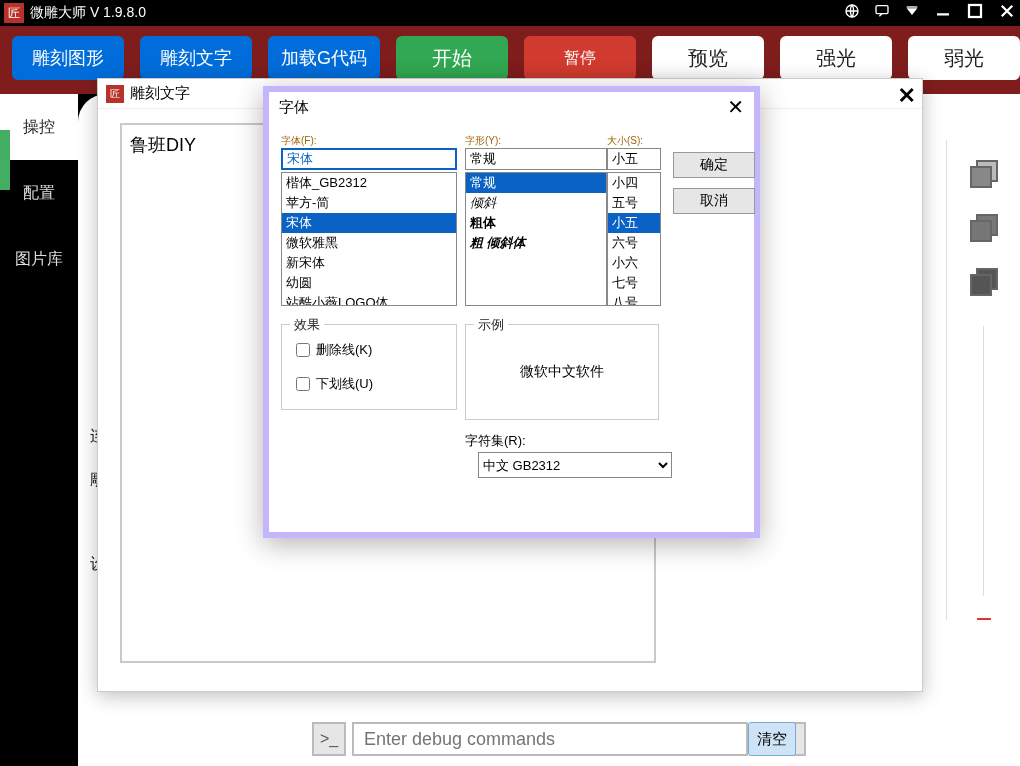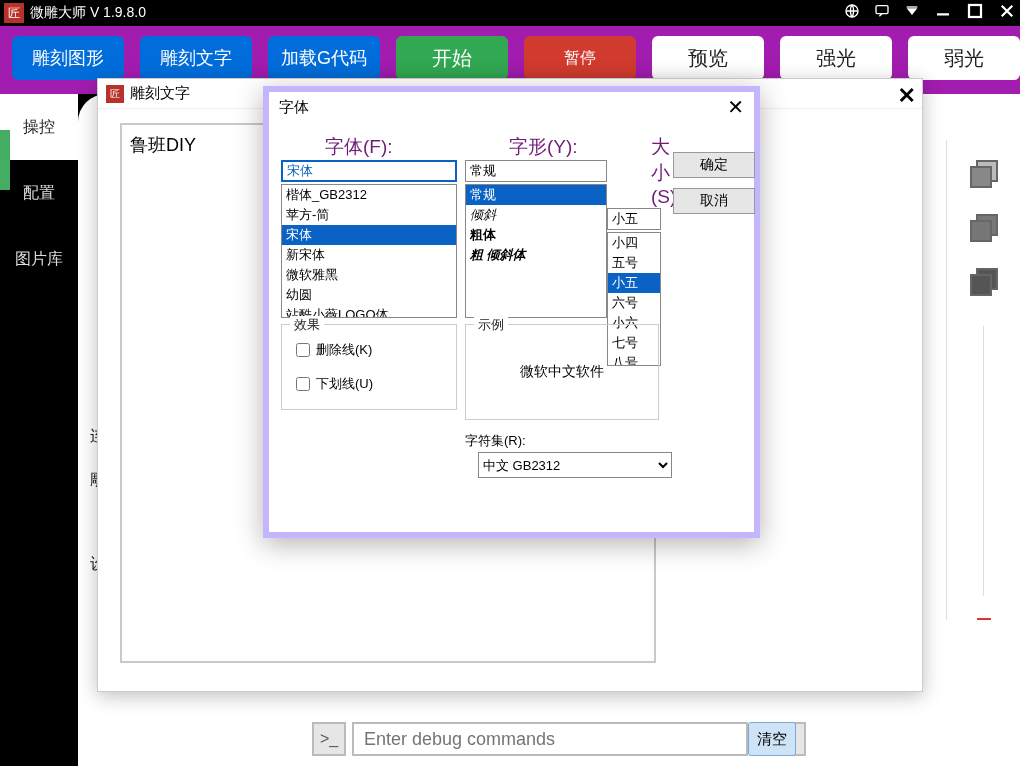--- a/index.html
+++ b/index.html
@@ -8,21 +8,21 @@
     
     .titlebar { height: 26px; background: #000; color: #fff; display: flex; align-items: center; padding: 0 4px; font-size: 14px; }
     .titlebar .logo-icon { width: 20px; height: 20px; background: #b8312a; display: inline-flex; align-items: center; justify-content: center; font-size: 12px; margin-right: 6px; }
     .titlebar .title { flex: 1; }
     .titlebar-icons { display: flex; gap: 14px; align-items: center; color: #fff; font-size: 16px; }
     .titlebar-icons span { cursor: pointer; }
     .icon-svg { width: 16px; height: 16px; fill: #fff; }
     .icon-svg-lg { width: 18px; height: 18px; fill: #fff; }
     
     
-    .toolbar { height: 68px; background: #a21caf; display: flex; align-items: flex-start; gap: 16px; padding: 10px 0 0 12px; }
+    .toolbar { height: 68px; background: #7f1d1d; display: flex; align-items: flex-start; gap: 16px; padding: 10px 0 0 12px; }
     .tb-btn { width: 116px; height: 44px; border: none; border-radius: 6px; font-size: 18px; color: #fff; cursor: pointer; }
     .tb-blue { background: #006ddb; }
     .tb-green { background: #32a852; font-size: 20px; }
     .tb-red { background: #d13b2f; font-size: 16px; }
     .tb-white { background: #fff; color: #222; font-size: 20px; }
     
     
     .sidebar { position: absolute; left: 0; top: 94px; width: 78px; background: #000; height: calc(100% - 94px); }
     .sidebar .accent-top { position: absolute; top: 36px; left: 0; width: 10px; height: 60px; background: #43ad62; }
     .sb-item { width: 78px; height: 66px; display: flex; align-items: center; justify-content: center; color: #ddd; font-size: 16px; cursor: pointer; }
@@ -68,21 +68,21 @@
     .dlg1 { position:absolute; left:97px; top:78px; width:826px; height:614px; background:#fff; border:1px solid #ccc; box-shadow:0 4px 18px rgba(0,0,0,0.25); }
     .dlg1-titlebar { height:30px; display:flex; align-items:center; padding:0 8px; border-bottom:1px solid #eee; font-size:15px; }
     .dlg1-titlebar .logo-icon2 { width:18px; height:18px; background:#b8312a; margin-right:6px; display:inline-flex; align-items:center; justify-content:center; font-size:10px; color:#fff; }
     .dlg1-close { position:absolute; right:6px; top:4px; font-size:22px; font-weight:bold; cursor:pointer; }
     .dlg1-textarea { position:absolute; left:22px; top:44px; width:536px; height:540px; border:2px solid #c9c9c9; background:#fff; padding:8px; font-size:18px; }
     
     
     .dlg2 { position:absolute; left:263px; top:86px; width:497px; height:452px; background:#fff; border:6px solid #c4b5fd; box-shadow:0 6px 26px rgba(0,0,0,0.3); }
     .dlg2-titlebar { height:30px; display:flex; align-items:center; justify-content:space-between; padding:0 10px; font-size:15px; }
     .dlg2-close { font-size:20px; cursor:pointer; }
-    .dlg2-body .grp-label { font-size:19px; color:#701a75;margin-left:44px; }
+    .dlg2-body .grp-label { font-size:10px; color:#a16207; }
     
     .fp-col-font  { position:absolute; left:12px; top:42px; width:176px; }
     .fp-col-style { position:absolute; left:196px; top:42px; width:142px; }
     .fp-col-size  { position:absolute; left:338px; top:42px; width:54px; }
     .fp-buttons   { position:absolute; left:404px; top:60px; width:82px; }
     
     .fp-col input[type=text], .fp-edit {
       width:100%; height:22px; font-size:13px; border:1px solid #888; padding:0 4px; background:#fff;
     }
     .fp-edit.focused { border:2px solid #0a63c4; background:#fff; color:#0a63c4; }
@@ -227,22 +227,22 @@
   </div>
   <div class="dlg2-body">
 
     <div class="fp-col fp-col-font">
       <div class="grp-label">字体(F):</div>
       <input class="fp-edit focused" value="宋体" style="">
       <div class="fp-list font-list" id="font-list">
           <div class="fp-item">楷体_GB2312</div>
           <div class="fp-item">苹方-简</div>
           <div class="fp-item sel">宋体</div>
+          <div class="fp-item">微软雅黑</div>
           <div class="fp-item">新宋体</div>
-          <div class="fp-item">微软雅黑</div>
           <div class="fp-item">幼圆</div>
           <div class="fp-item">站酷小薇LOGO体</div>
         </div>
     </div>
 
     <div class="fp-col fp-col-style">
       <div class="grp-label">字形(Y):</div>
       <input class="fp-edit" value="常规" style="">
       <div class="fp-list style-list" id="style-list">
           <div class="fp-item sel ">常规</div>

